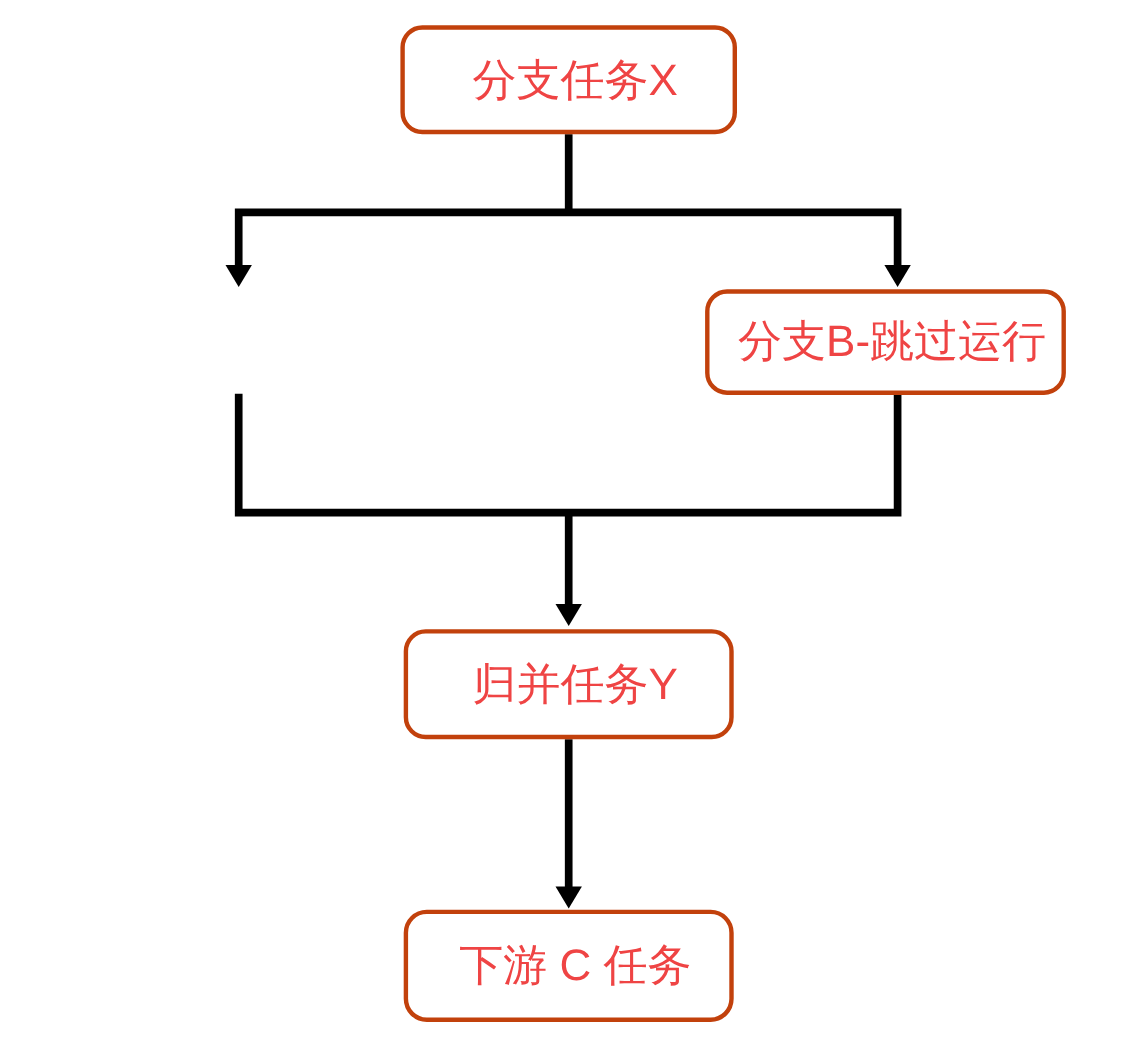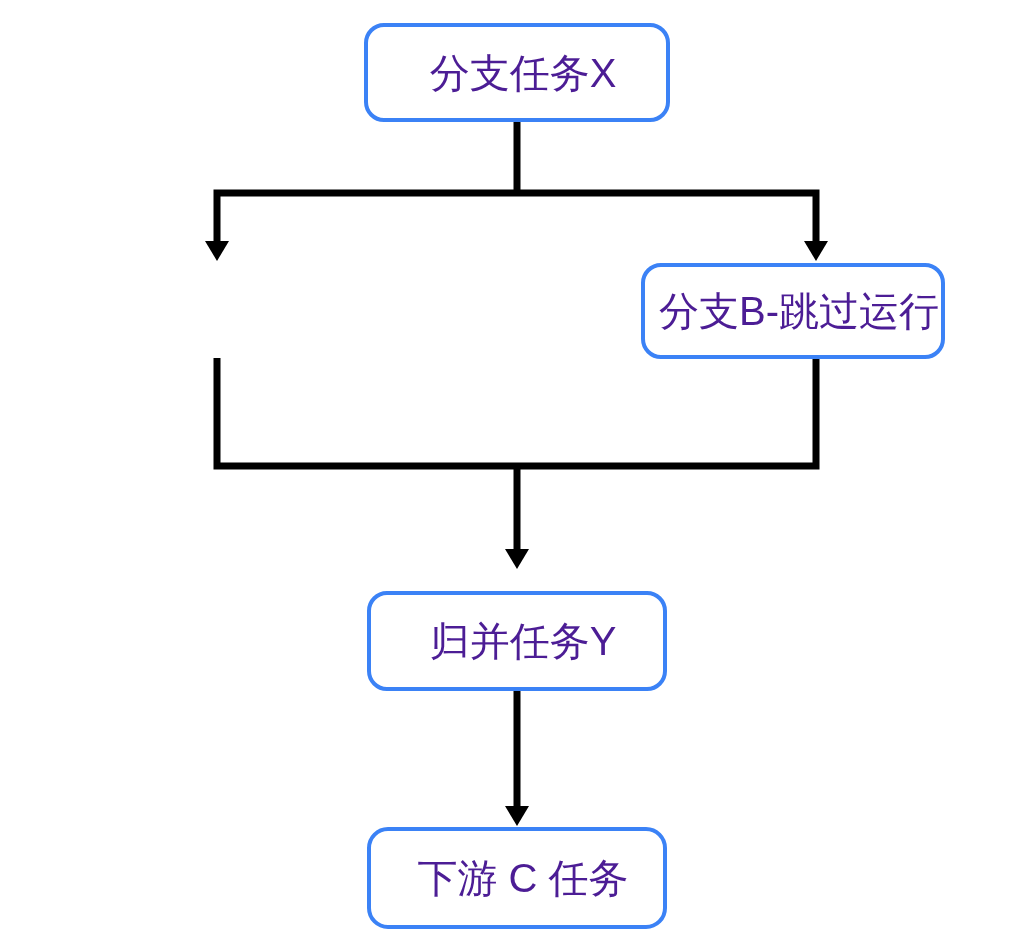--- a/index.html
+++ b/index.html
@@ -19,35 +19,35 @@
     position: absolute;
     left: 0;
     top: 0;
     width: 1024px;
     height: 948px;
   }
   .node {
     position: absolute;
     box-sizing: border-box;
     background: #ffffff;
-    border: 4px solid #3b82f6;
+    border: 4px solid #c2410c;
     border-radius: 20px;
     display: flex;
     align-items: center;
     justify-content: center;
     font-size: 40px;
-    color: #4c1d95;
+    color: #ef4444;
     white-space: nowrap;
     line-height: 1;
     padding-left: 12px;
   }
   .node-branch-x    { left: 364px; top: 23px;  width: 306px; height: 99px;  }
   .node-branch-a    { left: 38px;  top: 263px; width: 360px; height: 96px;  }
-  .node-branch-b    { left: 641px; top: 263px; width: 304px; height: 96px;  }
-  .node-merge-y     { left: 367px; top: 572px; width: 300px; height: 100px; margin-top: 19px; }
+  .node-branch-b    { left: 641px; top: 263px; width: 328px; height: 96px;  }
+  .node-merge-y     { left: 367px; top: 572px; width: 300px; height: 100px; }
   .node-downstream-c{ left: 367px; top: 827px; width: 300px; height: 102px; border-radius: 21px; }
 </style>
 </head>
 <body>
 
 <div class="canvas">
 
   <svg class="connectors" viewBox="0 0 1024 948" xmlns="http://www.w3.org/2000/svg">
 
     <path d="M 517 122 V 193" stroke="#000000" stroke-width="7" fill="none"></path>

